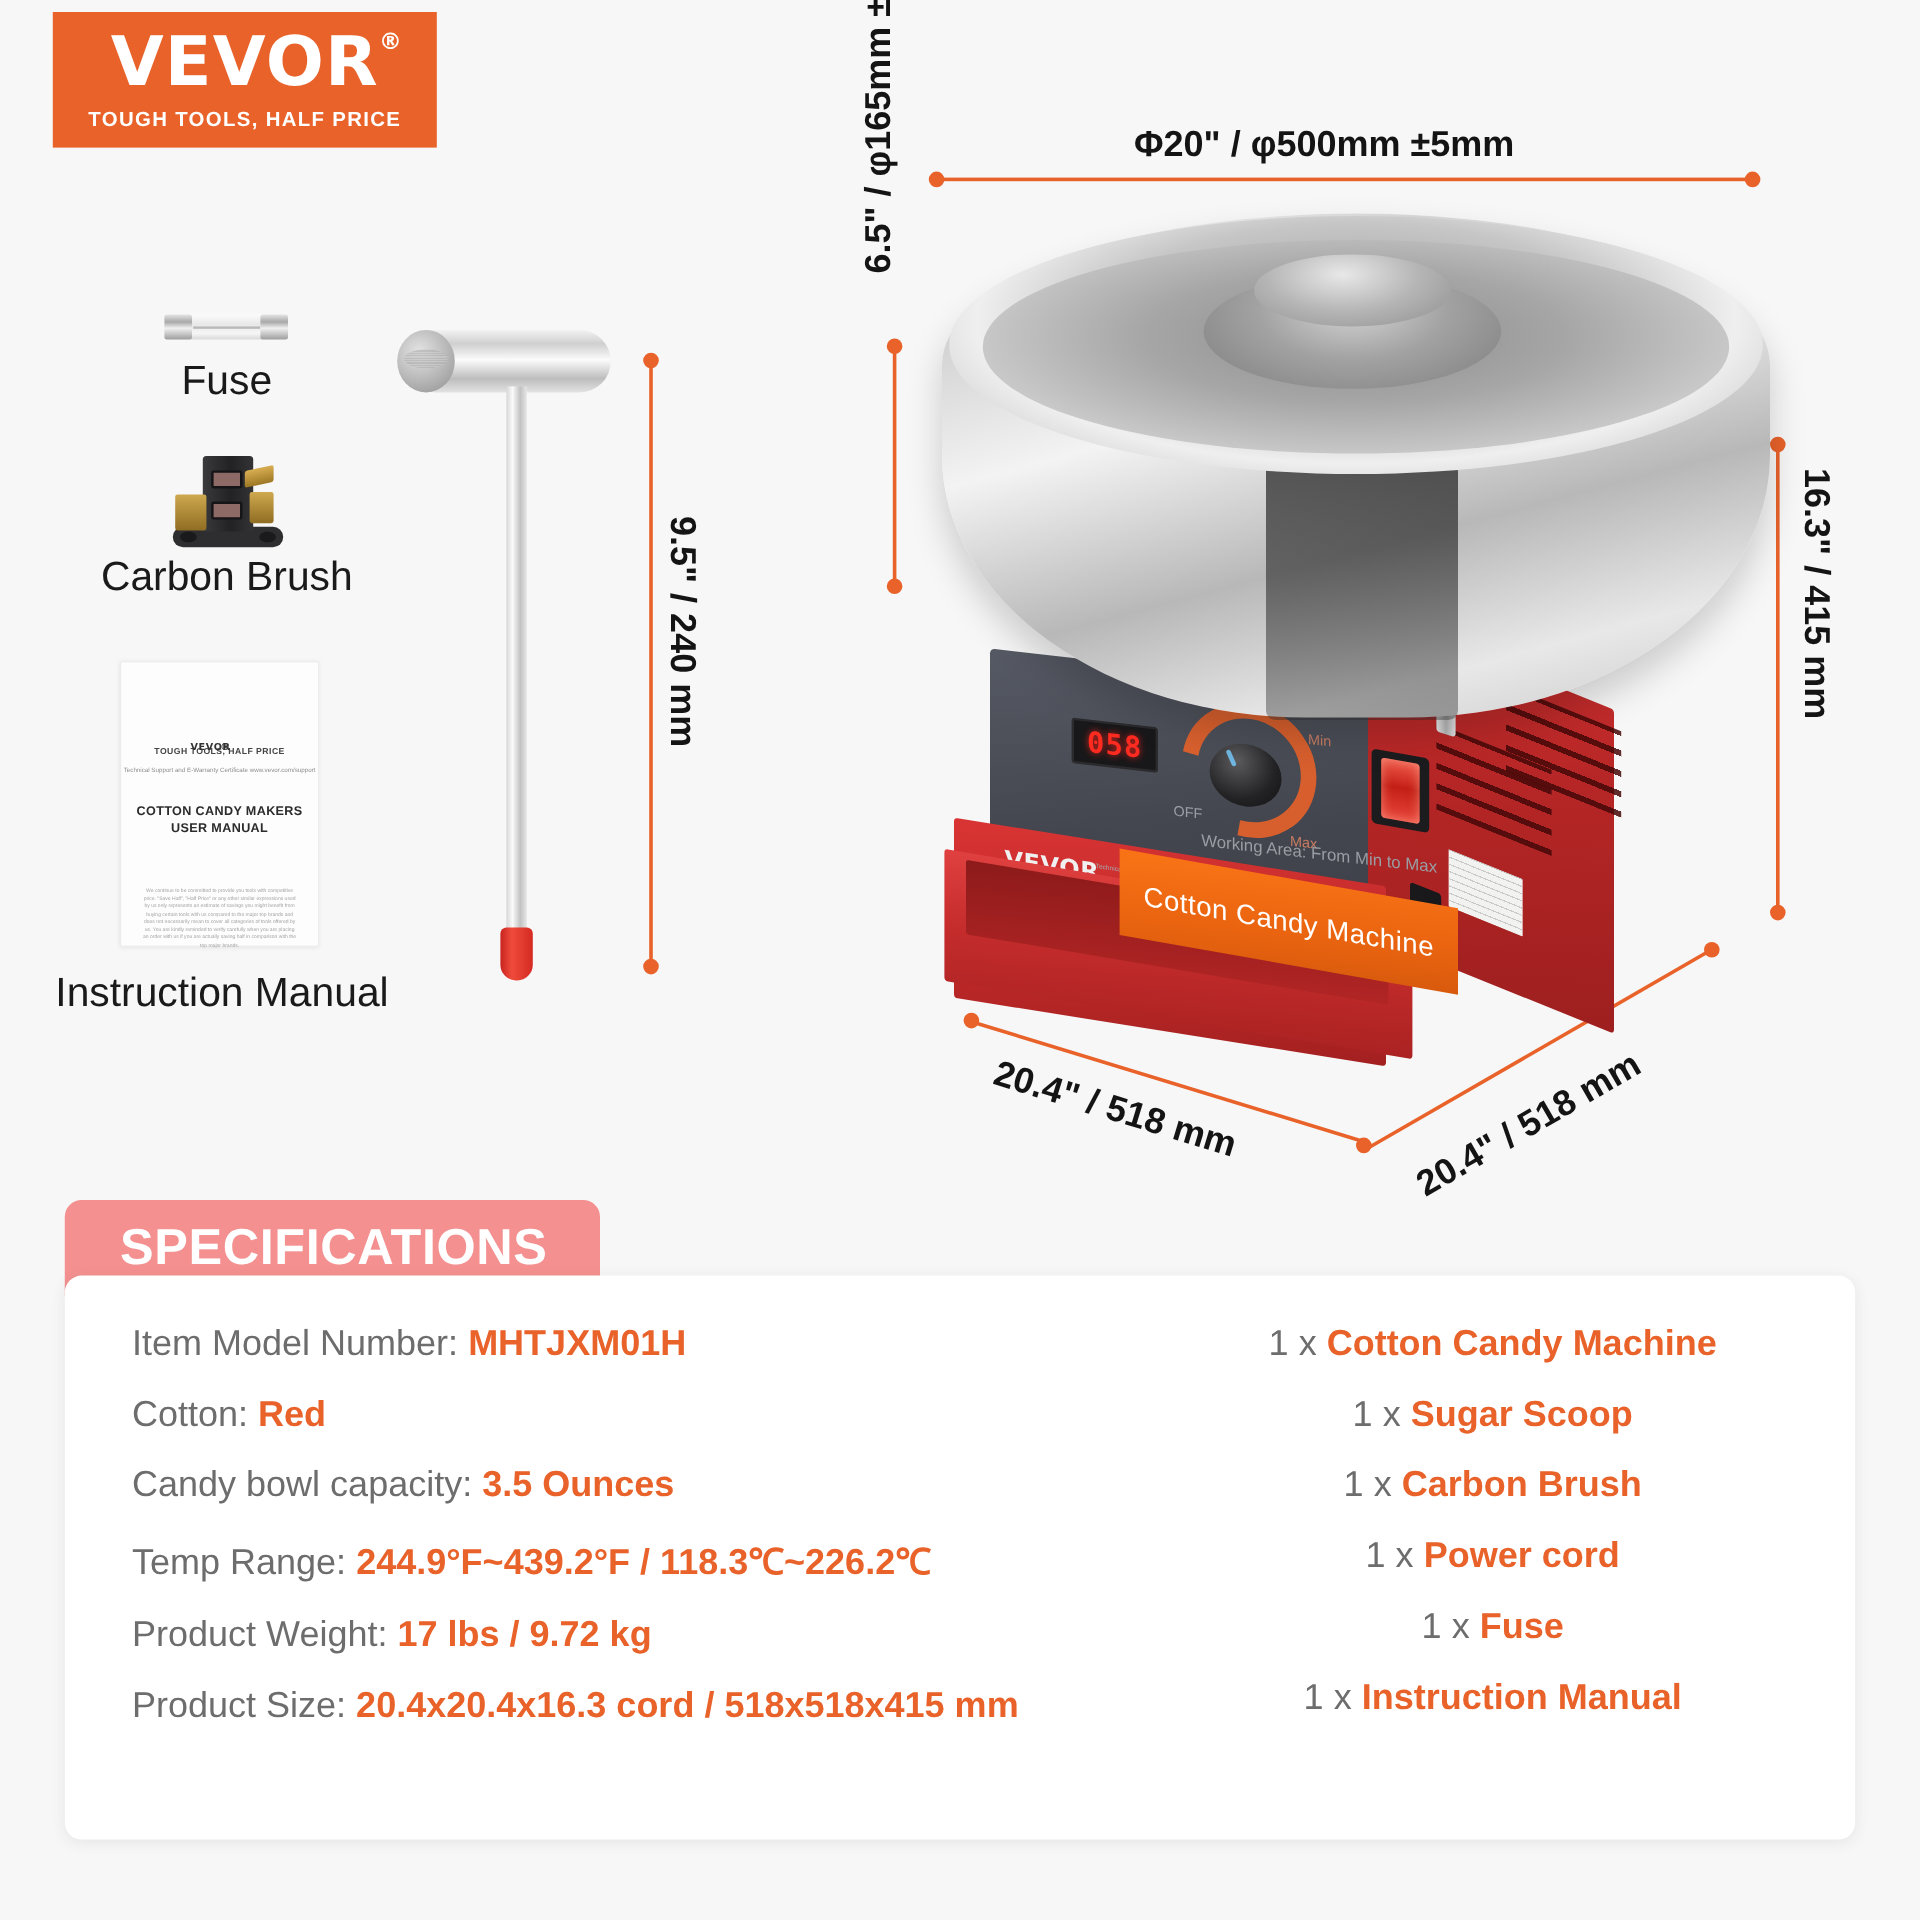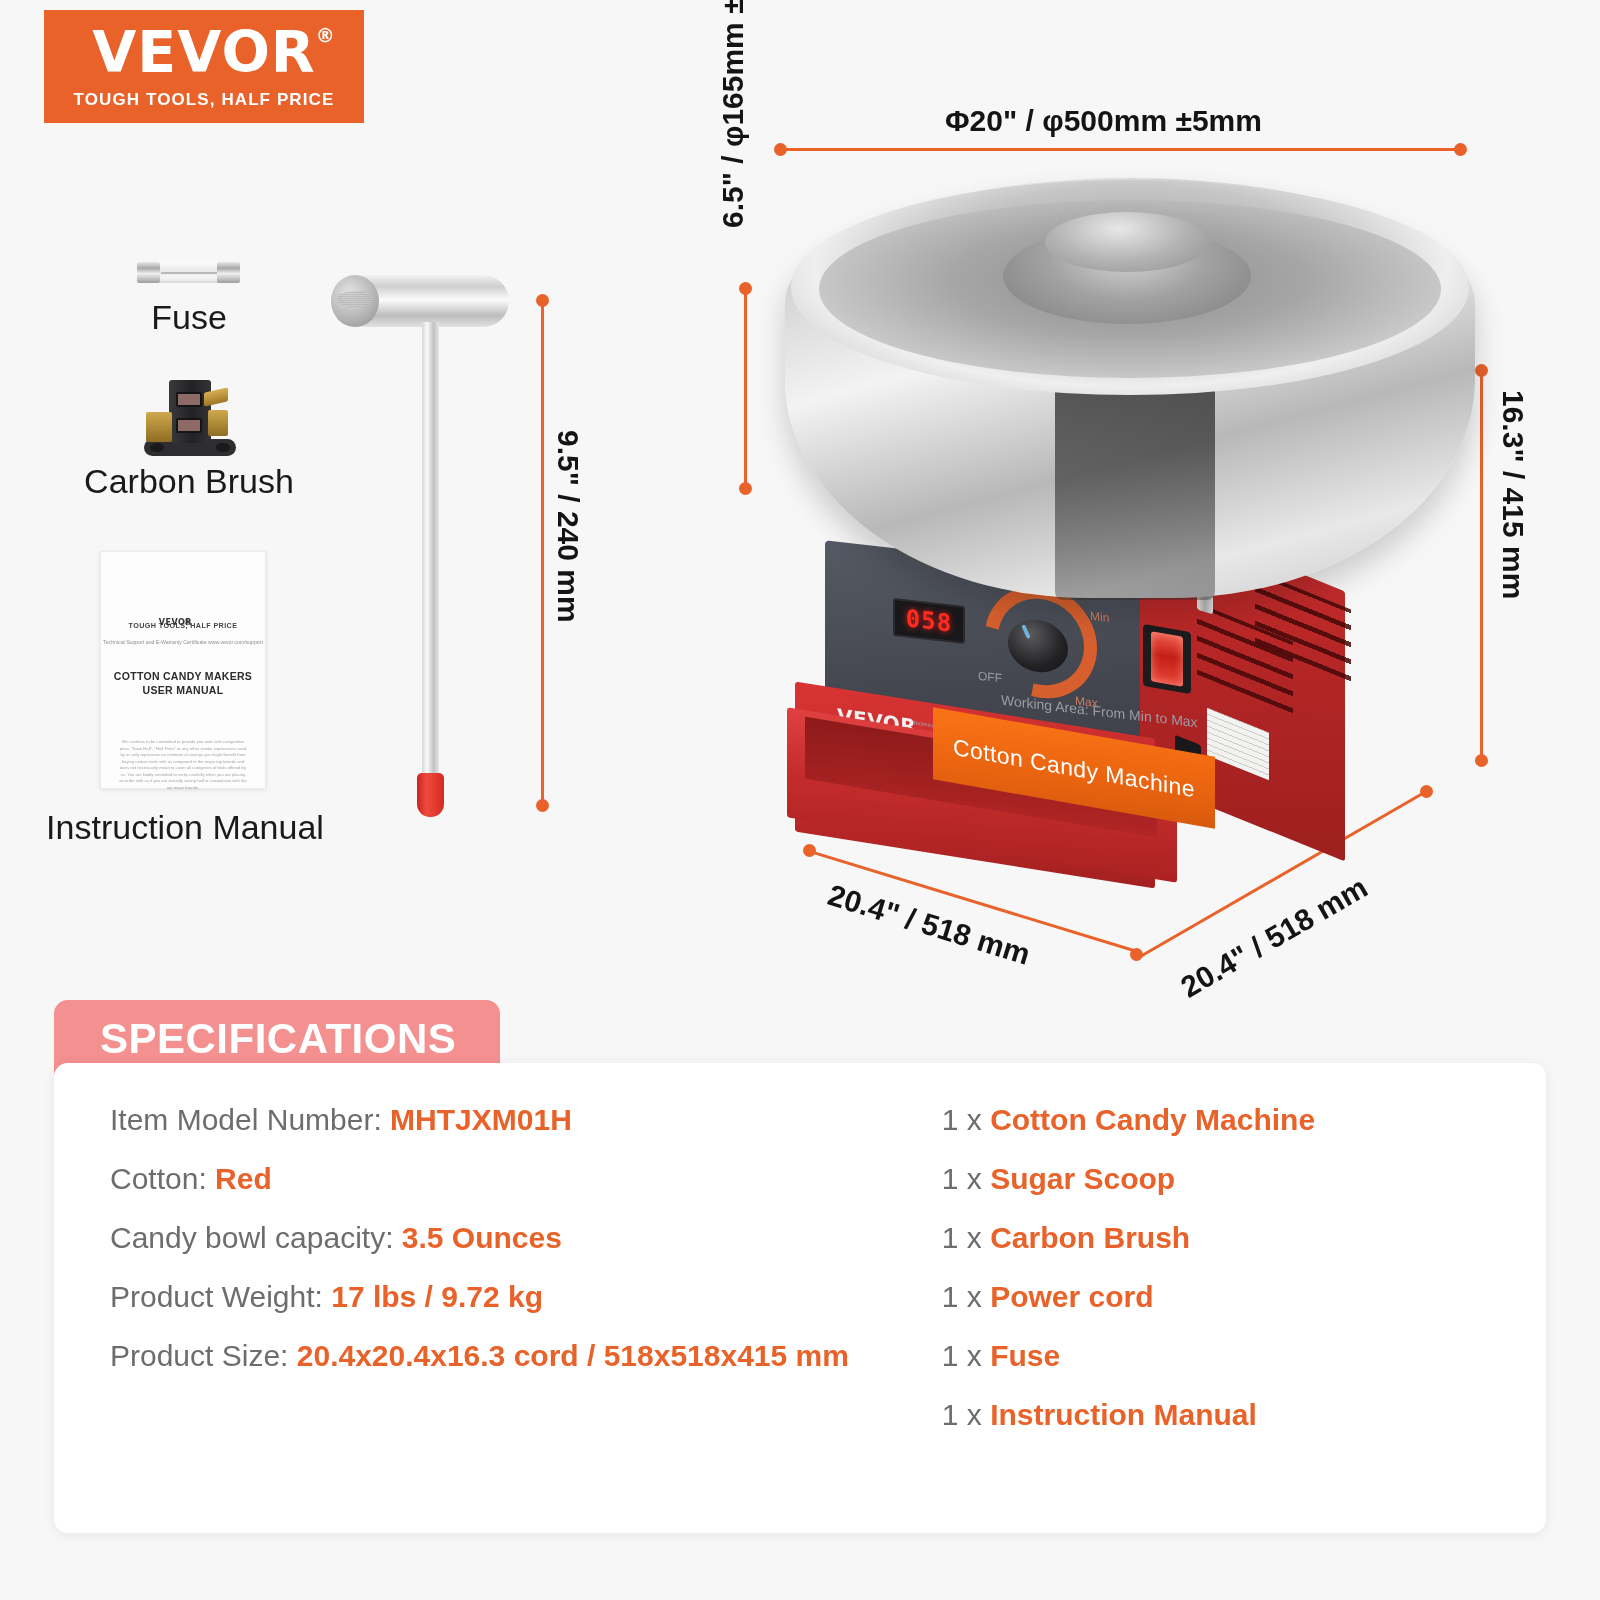--- a/index.html
+++ b/index.html
@@ -326,21 +326,21 @@
     font-size: 42px; font-weight: bold; letter-spacing: .5px;
   }
   .spec-card {
     position: absolute; left: 54px; top: 1063px;
     width: 1492px; height: 470px;
     background: #fff; border-radius: 14px;
     box-shadow: 0 2px 12px rgba(0,0,0,.07);
     display: flex;
   }
   .spec-left { padding: 40px 0 0 56px; flex: 1.35; }
-  .spec-right { padding: 40px 0 0 16px; flex: 1; }
+  .spec-right { padding: 40px 0 0 16px; flex: 1; text-align: center; }
   .spec-row {
     font-size: 30px; color: #6d6d6d; margin-bottom: 25px; white-space: nowrap;
   }
   .spec-row b { color: #e8622a; font-weight: bold; }
   .pkg-row { font-size: 30px; color: #6d6d6d; margin-bottom: 25px; white-space: nowrap; }
   .pkg-row b { color: #e8622a; font-weight: bold; }
 </style>
 </head>
 <body>
 
@@ -481,20 +481,24 @@
     </div>
     <div class="spec-row">
       <span>Cotton:</span>
       <b>Red</b>
     </div>
     <div class="spec-row">
       <span>Candy bowl capacity:</span>
       <b>3.5 Ounces</b>
     </div>
     <div class="spec-row">
+      <span>Temp Range:</span>
+      <b>244.9°F~439.2°F / 118.3℃~226.2℃</b>
+    </div>
+    <div class="spec-row">
       <span>Product Weight:</span>
       <b>17 lbs / 9.72 kg</b>
     </div>
     <div class="spec-row">
       <span>Product Size:</span>
       <b>20.4x20.4x16.3 cord /  518x518x415 mm</b>
     </div>
   </div>
 
   <div class="spec-right">

